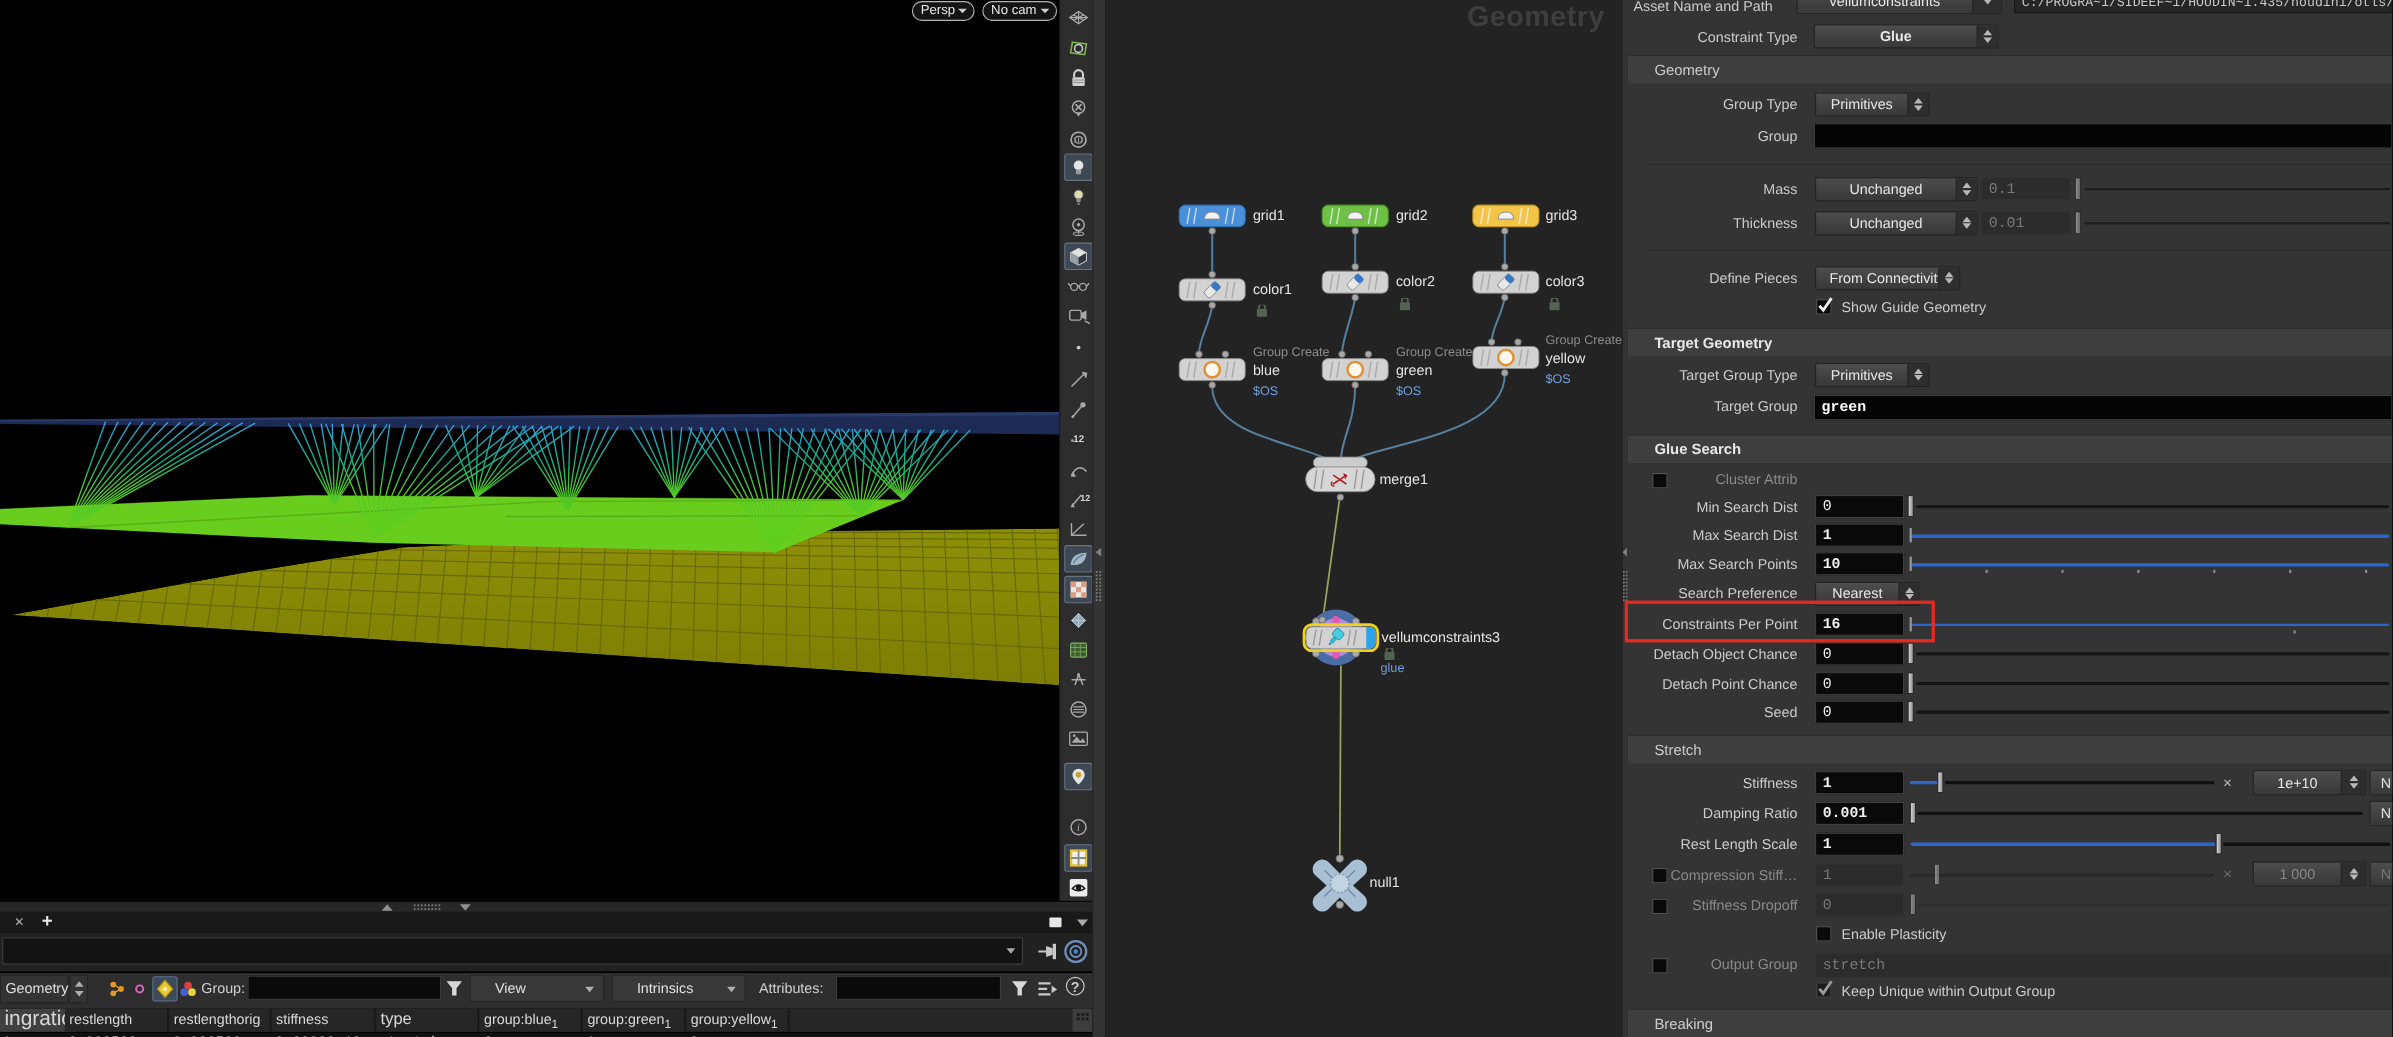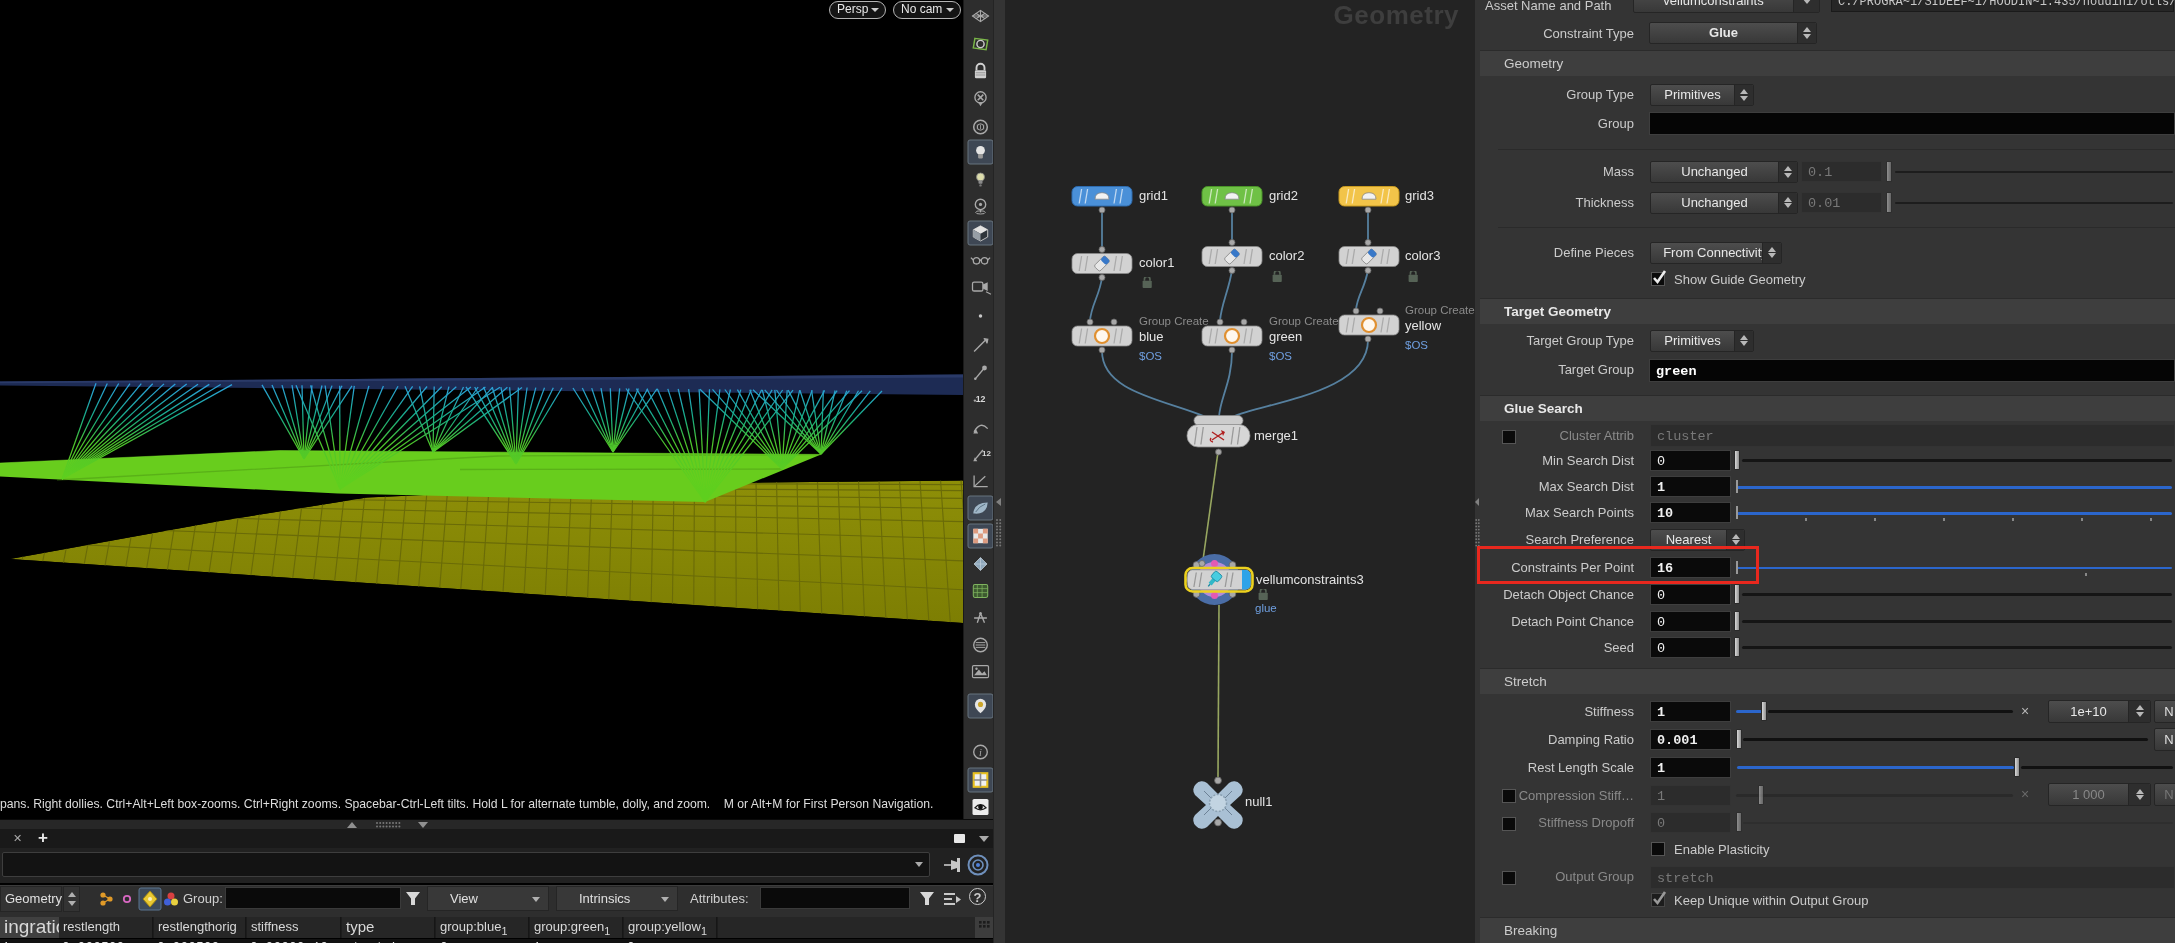--- a/index.html
+++ b/index.html
@@ -276,21 +276,20 @@
           <line x1="821" y1="454" x2="823.4" y2="390.4"></line>
           <line x1="821" y1="454" x2="835.1" y2="390.5"></line>
           <line x1="821" y1="454" x2="846.8" y2="390.7"></line>
           <line x1="821" y1="454" x2="858.5" y2="390.8"></line>
           <line x1="821" y1="454" x2="870.3" y2="390.9"></line>
           <line x1="821" y1="454" x2="882.0" y2="391.0"></line>
         </g>
 </svg>
 <div class="pill" style="left:829px;width:57px;white-space:nowrap">Persp<span class="car"></span></div>
 <div class="pill" style="left:893px;width:68px;white-space:nowrap">No cam<span class="car"></span></div>
-<div id="helpbar">pans. Right dollies. Ctrl+Alt+Left box-zooms. Ctrl+Right zooms. Spacebar-Ctrl-Left tilts. Hold L for alternate tumble, dolly, and zoom.&nbsp;&nbsp;&nbsp;&nbsp;M or Alt+M for First Person Navigation.</div>
 </div>
 <div id="vtoolbar"><svg width="32" height="820" viewBox="0 0 32 820">
         <g transform="translate(16.5,16) scale(0.8)">
           <g stroke="#a9a9a9" fill="none" stroke-width="1.4">
             <path d="M0 -7 L10 0 L0 7 L-10 0 Z"></path>
             <path d="M-6 -3.3 L6 3.3 M6 -3.3 L-6 3.3 M0 -7 L0 7 M-10 0 L10 0"></path>
           </g>
         </g>
         <g transform="translate(16.5,44) scale(0.8)">
           <path d="M-7 -7 L9 -5 L7 7 L-9 5 Z" fill="none" stroke="#7ab648" stroke-width="1.8"></path>
@@ -742,21 +741,20 @@
         <div class="dds" style="width:19px">
           <span class="up"></span>
           <span class="dn"></span>
         </div>
       </div>
       <div class="plab" style="right:541px;top:361px">Target Group</div>
       <div class="sf" style="left:169px;top:359px;width:526px;height:23px;line-height:23px;font-weight:bold;">green</div>
       <div class="phead" style="top:395px;height:26px;line-height:26px;font-weight:bold;color:#e8e8e8;">Glue Search</div>
       <div class="cb" style="left:22px;top:430px;"></div>
       <div class="plab dim" style="right:541px;top:427px">Cluster Attrib</div>
-      <div class="sf dim" style="left:170px;top:424px;width:525px;height:23px;line-height:23px;">cluster</div>
       <div class="plab" style="right:541px;top:452px">Min Search Dist</div>
       <div class="nf" style="left:170px;top:450px;width:81px;height:21px;line-height:21px;">0</div>
       <div style="position:absolute;left:254px;top:450px;width:6px;height:20px;background:linear-gradient(90deg,#d8d8d8,#8f8f8f);border:1px solid #2a2a2a;border-radius:1px;"></div>
       <div style="position:absolute;left:262px;top:459px;width:430px;height:3px;background:#151515;border-radius:2px"></div>
       <div class="plab" style="right:541px;top:478px">Max Search Dist</div>
       <div class="nf" style="left:170px;top:476px;width:81px;height:21px;line-height:21px;font-weight:bold;">1</div>
       <div style="position:absolute;left:257px;top:486px;width:435px;height:2.5px;background:#2b66cc;border-radius:2px"></div>
       <div style="position:absolute;left:256px;top:480px;width:2px;height:13px;background:#999"></div>
       <div class="plab" style="right:541px;top:504px">Max Search Points</div>
       <div class="nf" style="left:170px;top:502px;width:81px;height:21px;line-height:21px;font-weight:bold;">10</div>

